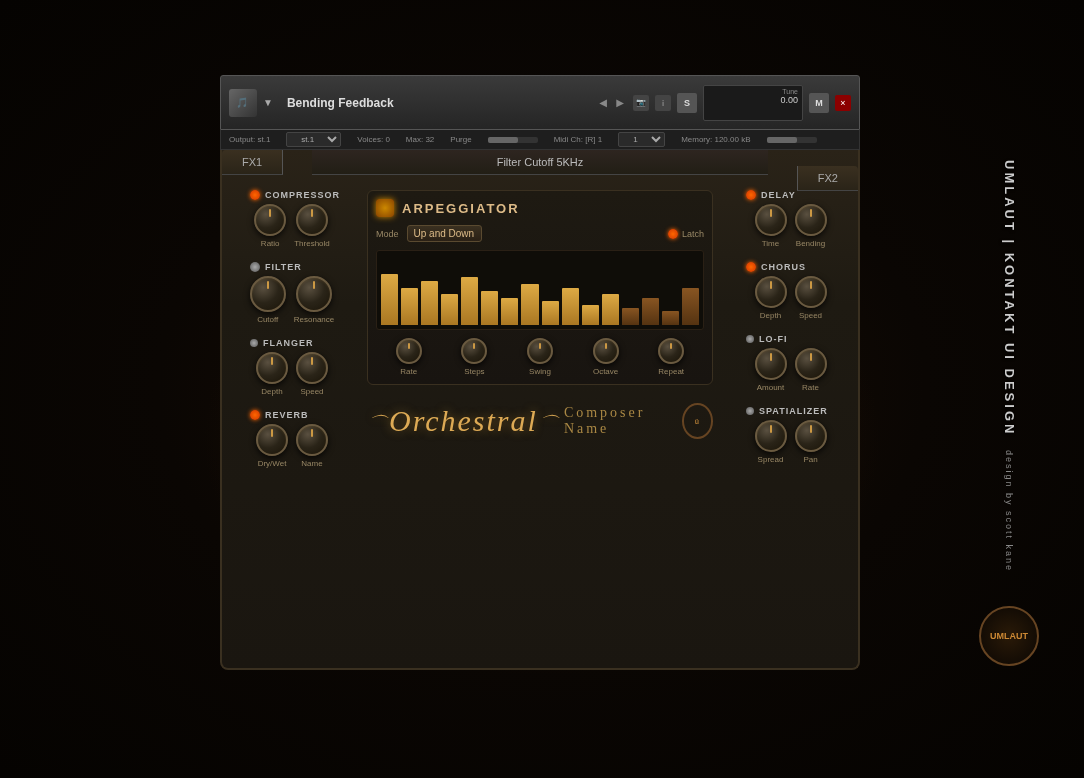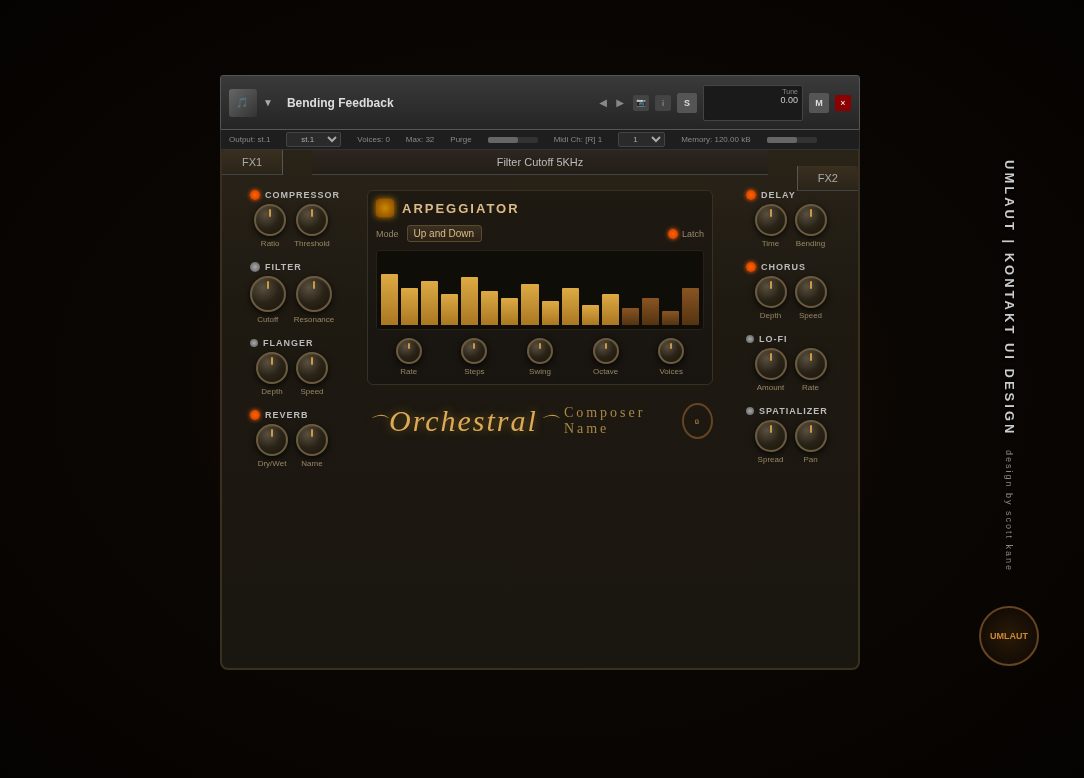--- a/index.html
+++ b/index.html
@@ -495,21 +495,21 @@
           <div class="knob-group">
             <div class="knob small"></div>
             <span class="knob-label">Swing</span>
           </div>
           <div class="knob-group">
             <div class="knob small"></div>
             <span class="knob-label">Octave</span>
           </div>
           <div class="knob-group">
             <div class="knob small"></div>
-            <span class="knob-label">Voices</span>
+            <span class="knob-label">Repeat</span>
           </div>
         </div>
       </div>
 
       <div style="display:flex;flex-direction:row;align-items:center;gap:4px;margin-top:10px;">
         <div class="orchestral-title">
           <span class="prefix">⌒</span><span>Orchestral</span><span class="suffix">⌒</span>
         </div>
         <div class="composer-name">Composer Name</div>
         <div class="umlaut-logo">

